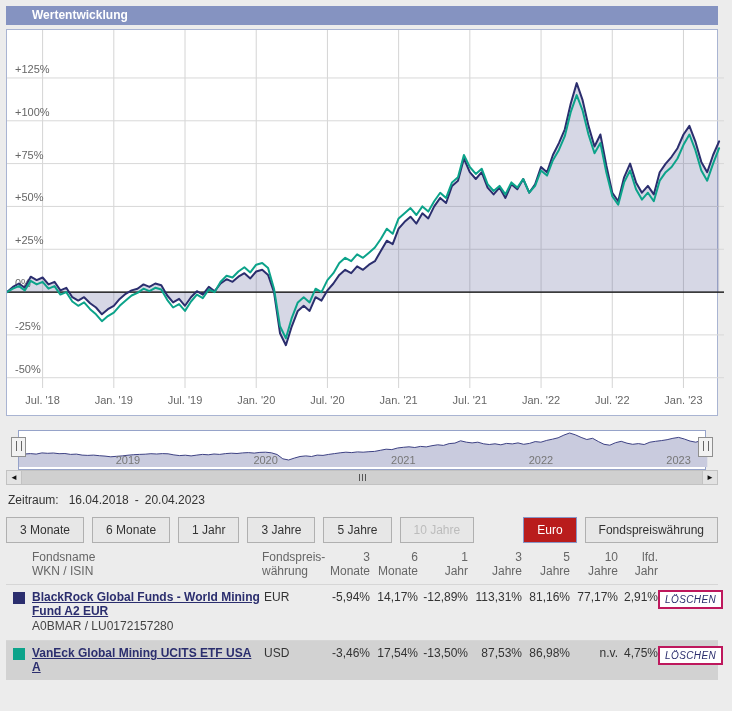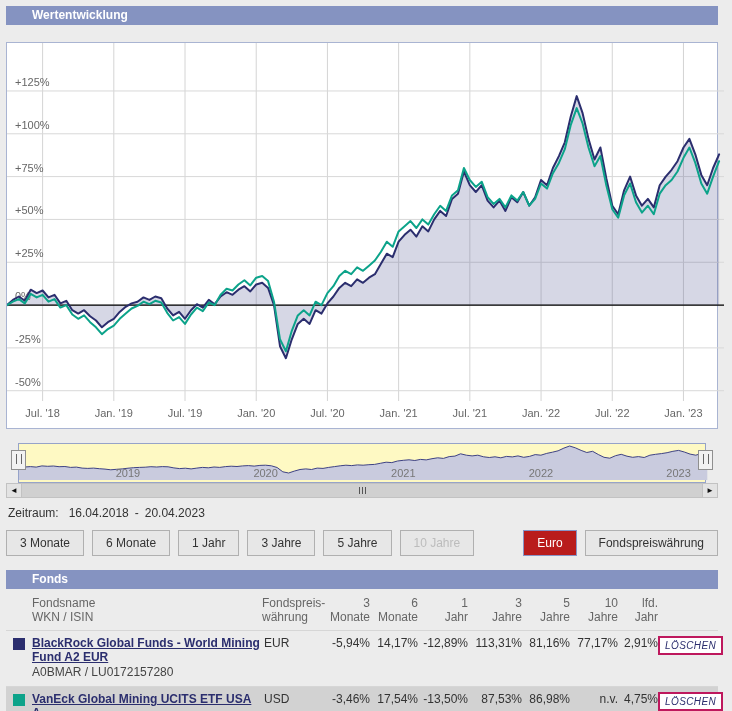--- a/index.html
+++ b/index.html
@@ -1,23 +1,23 @@
 <!DOCTYPE html>
 <html><head>
 <meta charset="utf-8">
 <style>
   html,body{margin:0;padding:0;background:#ececec;}
   .page{width:724px;height:711px;box-sizing:border-box;padding:6px;background:#ececec;
         font-family:"Liberation Sans",sans-serif;font-size:12px;color:#333;overflow:hidden;}
   .bar{background:#8593c1;color:#fff;font-weight:bold;height:19px;line-height:19px;
        padding-left:26px;font-size:12px;}
-  .chart-box{margin-top:17px;background:#fff;border:1px solid #a9b4d2;height:385px;}
+  .chart-box{margin-top:4px;background:#fff;border:1px solid #a9b4d2;height:385px;}
   svg{display:block;}
   
-  .navigator{margin:14px 12px 0 12px;position:relative;border:1px solid #96a3c9;height:38px;background:#fef9c3;}
+  .navigator{margin:14px 12px 0 12px;position:relative;border:1px solid #96a3c9;height:38px;background:#ffffff;}
   .nav-grip{position:absolute;top:6px;width:13px;height:18px;background:#f2f2f2;border:1px solid #8f8f8f;z-index:2;}
   .nav-grip.left{left:-8px;} .nav-grip.right{right:-8px;}
   .nav-grip i{display:block;width:4px;height:10px;margin:3px auto 0;border-left:1px solid #666;border-right:1px solid #666;}
   
   .hscroll{height:15px;background:#d6d6d6;border:1px solid #c2c2c2;display:flex;box-sizing:border-box;}
   .hs-arrow{width:14px;font-size:8px;line-height:13px;text-align:center;color:#111;background:#e3e3e3;cursor:pointer;}
   .hs-arrow.left{border-right:1px solid #c2c2c2;} .hs-arrow.right{border-left:1px solid #c2c2c2;}
   .hs-thumb{flex:1;background:#d0d0d0;display:flex;align-items:center;justify-content:center;}
   .hs-grip{display:flex;gap:2px;height:7px;}
   .hs-grip b{width:1px;background:#555;}
@@ -144,21 +144,20 @@
         <button class="btn enabled">3 Jahre</button>
         <button class="btn enabled">5 Jahre</button>
         <button class="btn disabled">10 Jahre</button>
       </span>
     <span id="currency-buttons" class="right-group">
         <button class="btn active">Euro</button>
         <button class="btn enabled">Fondspreiswährung</button>
       </span>
   </div>
 
-  <div class="bar fonds-bar">Fonds</div>
 
   <div id="fonds-header" class="t-grid t-header">
       <div class=""></div>
       <div class="">Fondsname<br>WKN / ISIN</div>
       <div class="">Fondspreis-<br>währung</div>
       <div class="num">3<br>Monate</div>
       <div class="num">6<br>Monate</div>
       <div class="num">1<br>Jahr</div>
       <div class="num">3<br>Jahre</div>
       <div class="num">5<br>Jahre</div>

